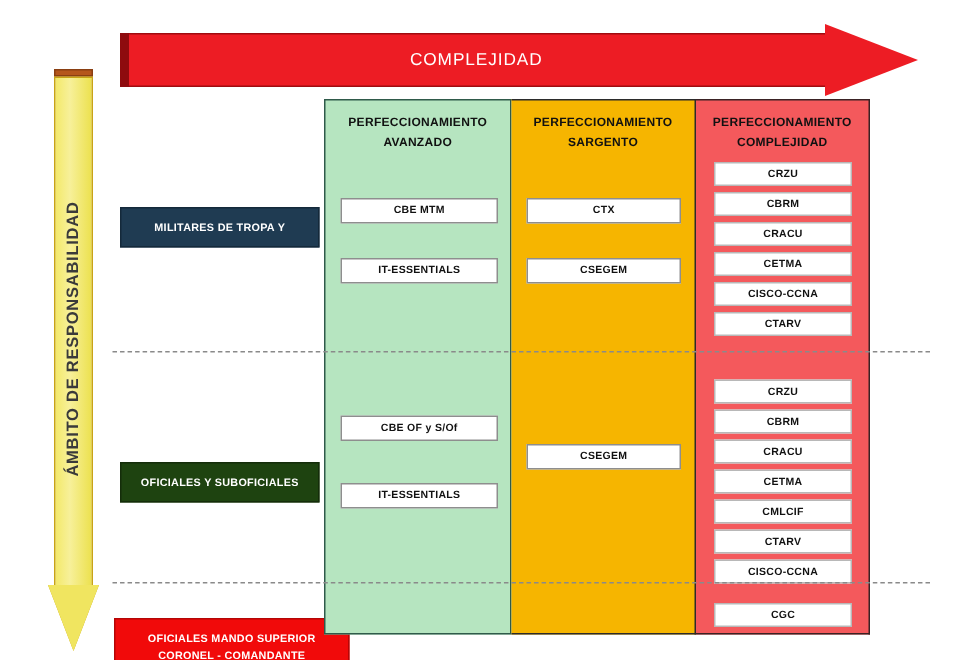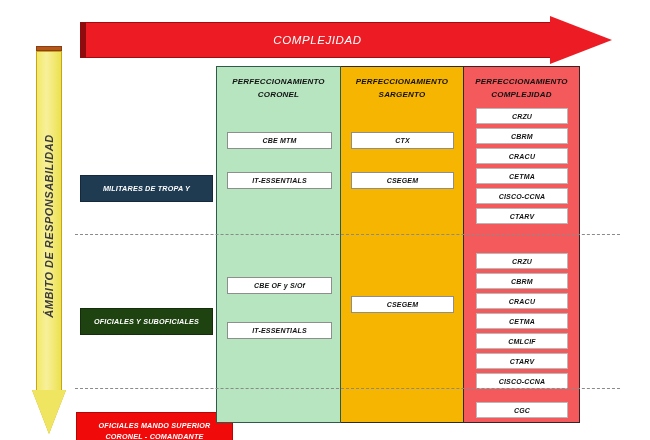--- a/index.html
+++ b/index.html
@@ -3,21 +3,21 @@
 <meta charset="utf-8">
 <style>
   html,body{margin:0;padding:0;}
   body{
     width:650px;height:440px;
     background:#ffffff;
     font-family:"Liberation Sans", sans-serif;
     overflow:hidden;
     position:relative;
   }
-  #root{position:absolute;left:0;top:0;width:650px;height:440px;font-style:italic;}
+  #root{position:absolute;left:0;top:0;width:650px;height:440px;}
 
   
   .cplx-wrap{position:absolute;left:80px;top:16px;width:545px;height:48px;}
   .cplx-body{
     position:absolute;left:0;top:6px;width:475px;height:36px;
     background:#ED1C24;border-top:1px solid #a00c10;border-bottom:1px solid #a00c10;
     box-sizing:border-box;
   }
   .cplx-cap{
     position:absolute;left:0;top:6px;width:6px;height:36px;
@@ -58,21 +58,21 @@
 
   
   .cat{
     position:absolute;width:133px;
     box-sizing:border-box;
     text-align:center;color:#ffffff;
     font-size:7.2px;font-weight:bold;line-height:11px;
     padding:7px 3px;letter-spacing:.2px;
   }
   .cat .l2{display:block;}
-  #cat-tropa{left:80px;top:138px;background:#1F3B52;border:1px solid #14293a;margin-top:37px;}
+  #cat-tropa{left:80px;top:138px;background:#1F3B52;border:1px solid #14293a;}
   #cat-oficiales{left:80px;top:292px;background:#1E4310;border:1px solid #142d0a;margin-top:16px;}
   #cat-mando{left:76px;top:412px;width:157px;background:#F10A0A;border:1px solid #b50606;}
 
   
   .col{position:absolute;top:66px;height:357px;box-sizing:border-box;}
   #col-inicial{left:216px;width:125px;background:#B6E5C0;border:1.5px solid #2f5a4a;}
   #col-avanzado{left:341px;width:123px;background:#F6B500;border:1.5px solid #2b2b2b;border-left:none;}
   #col-especialista{left:464px;width:116px;background:#F4595C;border:1.5px solid #3a2224;border-left:none;}
 
   .col-title{
@@ -128,21 +128,21 @@
     <span class="l1">OFICIALES Y SUBOFICIALES</span>
   </div>
   <div class="cat" id="cat-mando">
     <span class="l1">OFICIALES MANDO SUPERIOR</span>
     <span class="l2">CORONEL - COMANDANTE</span>
   </div>
 
   <div class="col" id="col-inicial">
     <div class="col-title">
       <div>PERFECCIONAMIENTO</div>
-      <div>CORONEL</div>
+      <div>AVANZADO</div>
     </div>
     <div class="chip green" style="top:65px">CBE MTM</div>
     <div class="chip green" style="top:105px">IT-ESSENTIALS</div>
     <div class="chip green" style="top:210px">CBE OF y S/Of</div>
     <div class="chip green" style="top:255px">IT-ESSENTIALS</div>
   </div>
 
   <div class="col" id="col-avanzado">
     <div class="col-title">
       <div>PERFECCIONAMIENTO</div>

